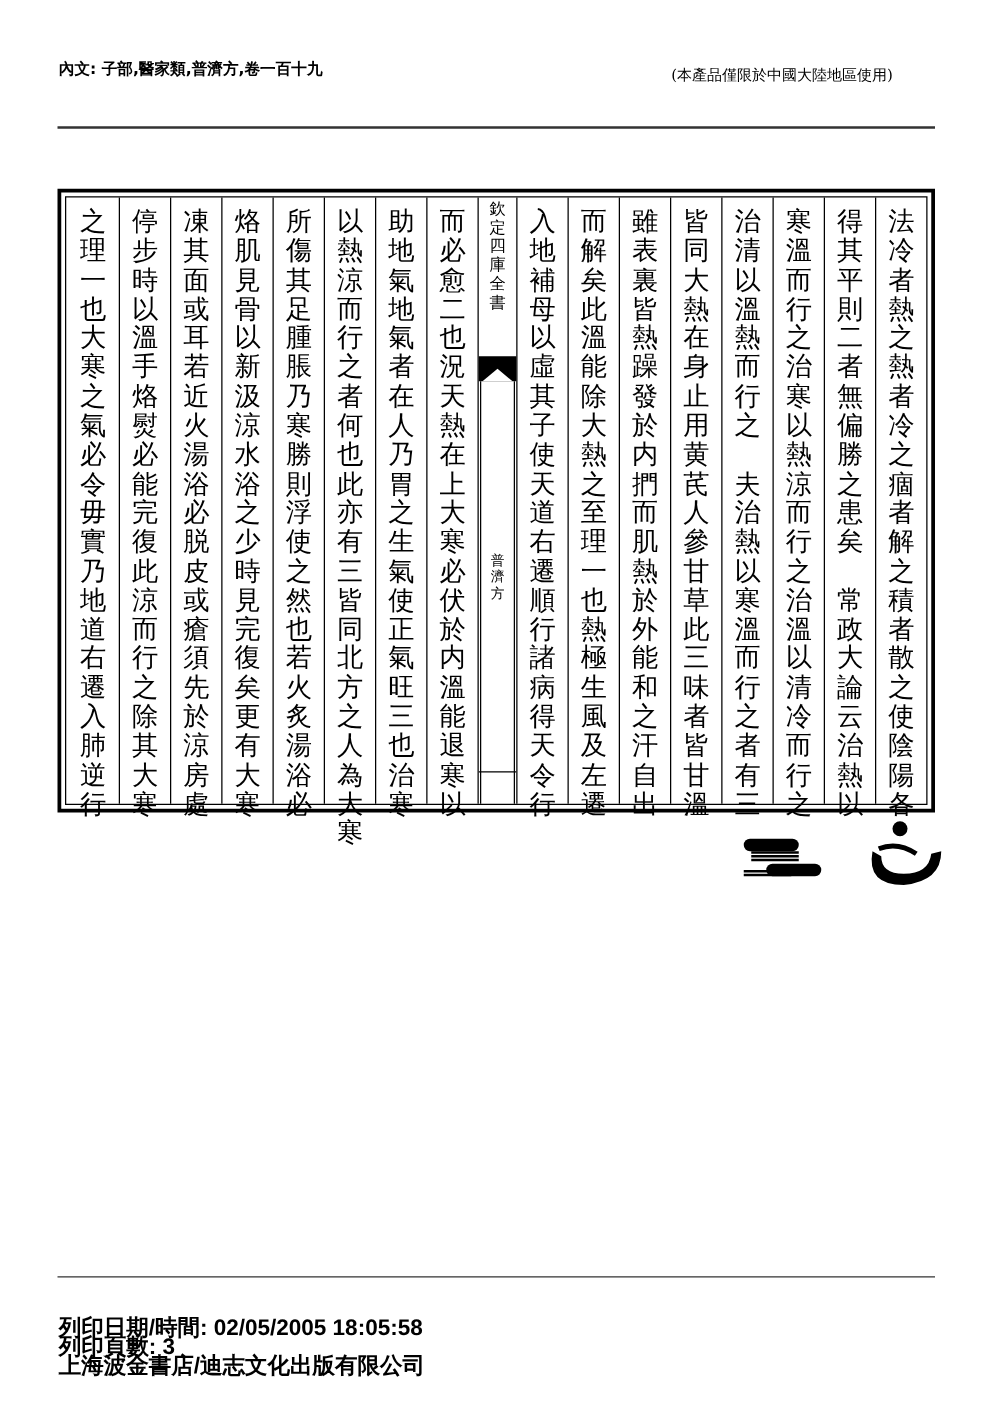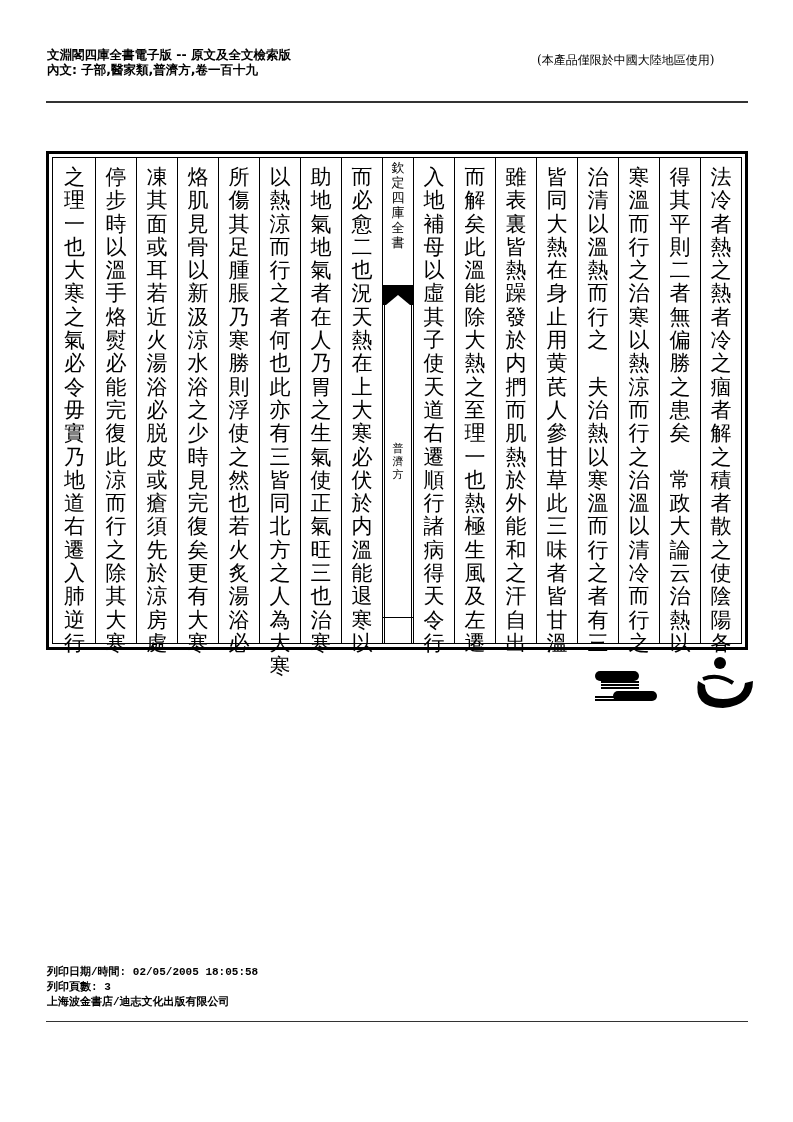--- a/index.html
+++ b/index.html
@@ -15,27 +15,26 @@
   .col .ch.blank { visibility:hidden; }
   .center { width:31px; border-left:1px solid #000; box-sizing:border-box; position:relative; }
   .center .title { position:absolute; top:2px; left:2px; right:2px; display:flex; flex-direction:column; align-items:center; font-size:13px; line-height:15px; }
   .center .fish { position:absolute; top:127px; left:0; right:0; height:20px; background:#000; }
   .center .fish:after { content:""; position:absolute; left:3px; right:3px; bottom:0; height:0; border-left:12px solid transparent; border-right:12px solid transparent; border-bottom:10px solid #fff; }
   .center .vline { position:absolute; top:147px; bottom:0; left:1px; right:1px; border-left:1px solid #000; border-right:1px solid #000; }
   .center .book { position:absolute; top:284px; left:0; right:0; display:flex; flex-direction:column; align-items:center; font-size:11px; line-height:13px; }
   .center .hline { position:absolute; top:459px; left:0; right:0; height:1px; background:#000; }
   .logo { position:absolute; left:593px; top:653px; width:165px; height:60px; }
   .ftr-rule { position:absolute; left:46px; top:1021px; width:702px; height:1px; background:#333; }
-  .ftr { position:absolute; left:47px; top:965px; font-family:Liberation Mono, monospace; font-weight:bold; font-size:11px; line-height:15px; }
+  .ftr { position:absolute; left:47px; top:1055px; font-family:Liberation Sans, sans-serif; font-weight:bold; font-size:18px; line-height:15px; }
 </style>
 </head>
 <body>
 
 <div class="hdr-left">
-  <div>文淵閣四庫全書電子版 -- 原文及全文檢索版</div>
   <div>內文: 子部,醫家類,普濟方,卷一百十九</div>
 </div>
 <div class="hdr-right">
   <div>(本產品僅限於中國大陸地區使用)</div>
 </div>
 <div class="hdr-rule"></div>
 
 <div class="frame">
   <div class="frame-inner" id="cols">
       <div class="col">

